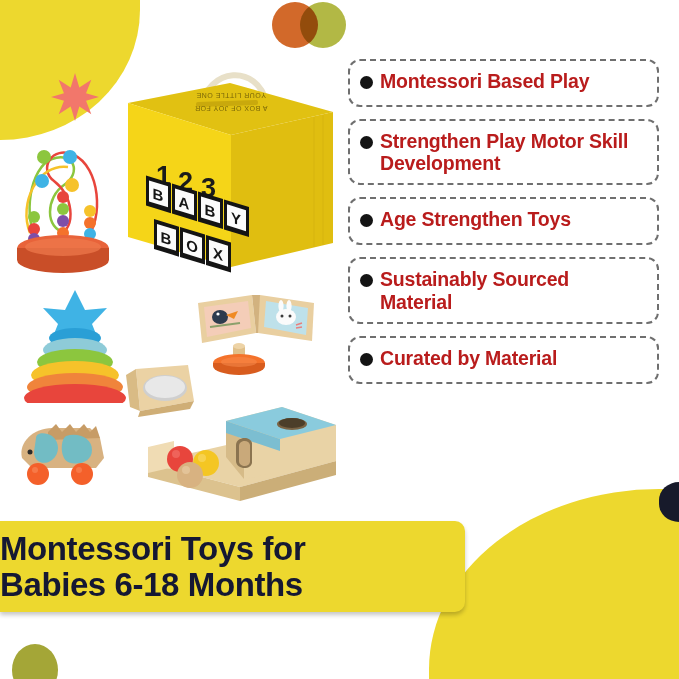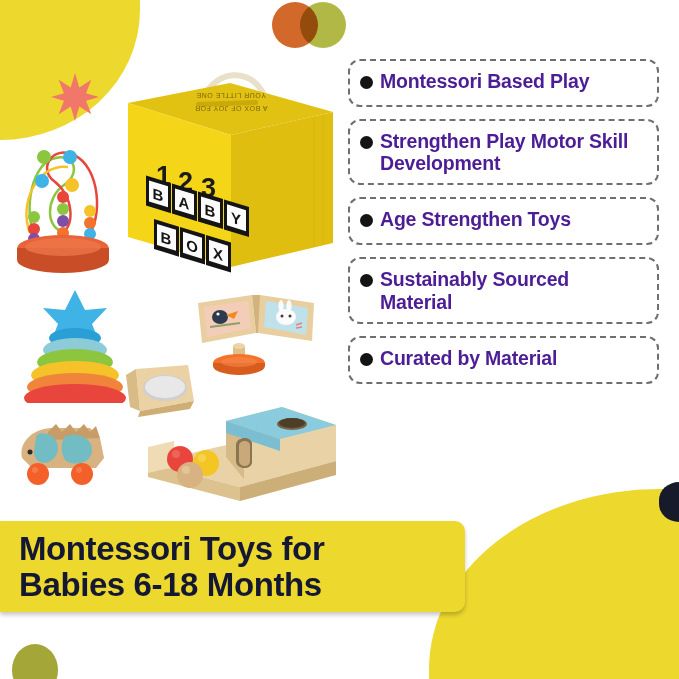--- a/index.html
+++ b/index.html
@@ -61,40 +61,39 @@
   }
   .bullet {
     width:13px; height:13px; border-radius:50%;
     background:#141414; flex:0 0 13px;
     margin-top:6px; margin-right:7px;
   }
   .feature-text {
     font-size:19.5px;
     font-weight:bold;
     line-height:1.14;
-    color:#4c1d95;
+    color:#b91c1c;
     letter-spacing:-0.2px;
   }
 
   
   #title-banner {
     position:absolute; left:0px; top:521px;
     width:465px; height:91px;
     background:#EDD82E;
     border-top-right-radius:10px;
     border-bottom-right-radius:10px;
     display:flex; align-items:center;
     box-shadow:0 3px 4px rgba(0,0,0,0.22);
   }
   #title-text {
     font-size:33px;
     font-weight:bold;
     line-height:1.08;
     color:#151833;
-    padding-left:19px;
     letter-spacing:-0.4px;
   }
 
   
   #product-area { position:absolute; left:0; top:0; width:348px; height:515px; }
   .toy { position:absolute; }
 </style>
 </head>
 <body>
 

